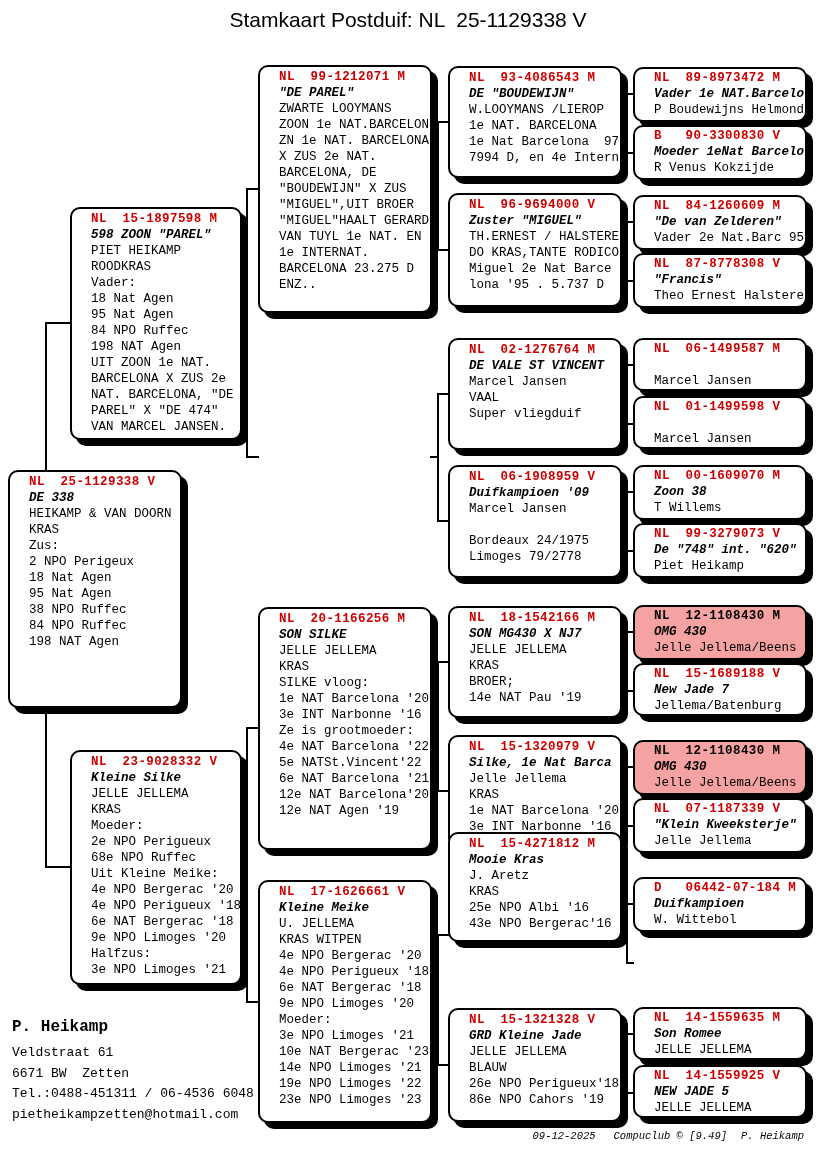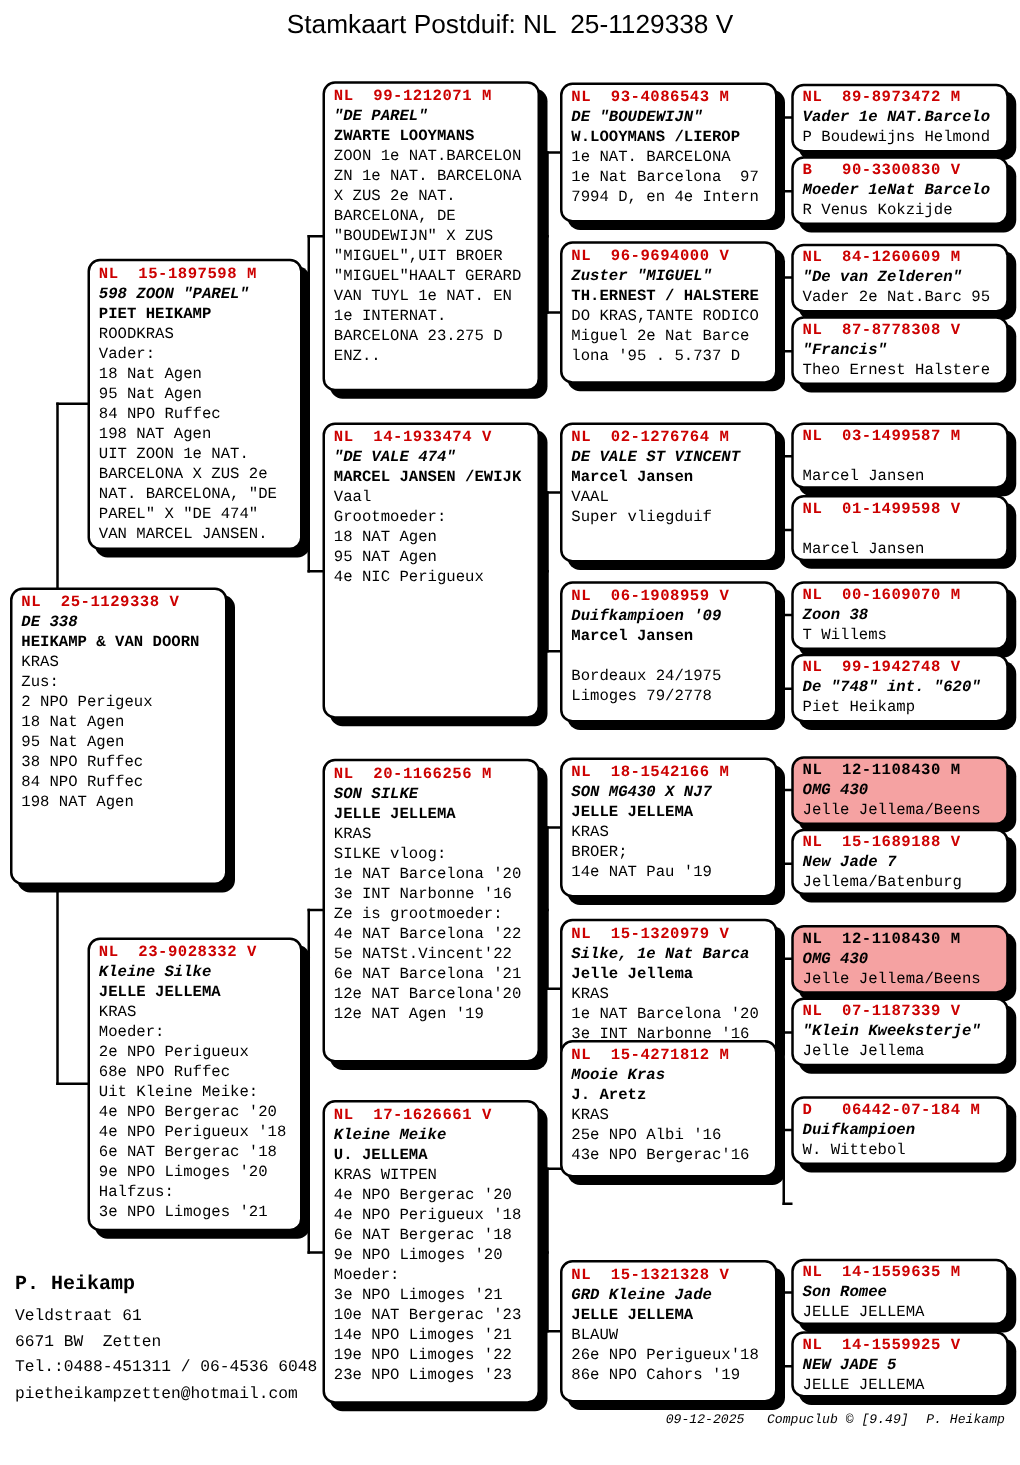--- a/index.html
+++ b/index.html
@@ -2,29 +2,29 @@
 <html><head>
 <meta charset="utf-8">
 <style>
   html,body{margin:0;padding:0;background:#fff;}
   #page{position:relative;width:816px;height:1172px;background:#fff;overflow:hidden;
         font-family:"Liberation Mono","DejaVu Sans Mono",monospace;}
   #title{position:absolute;top:8px;left:0;width:816px;text-align:center;
          font-family:"Liberation Sans","DejaVu Sans",sans-serif;
          font-size:21px;color:#000;white-space:pre;}
   .pbox{position:absolute;box-sizing:border-box;background:#fff;border:2px solid #000;
-        border-radius:10px;box-shadow:6px 6px 0 0 #000;padding:2px 6px 2px 7px;
+        border-radius:10px;box-shadow:6px 6px 0 0 #000;padding:2px 6px 2px 19px;
         z-index:2;font-size:12.5px;line-height:16px;color:#000;}
   .pbox.small{line-height:16px;padding-top:1px;}
   .pbox.pink{background:#f5a2a2;}
   .ring{font-weight:bold;color:#cc0000;white-space:pre;letter-spacing:.4px;}
   .pink .ring{color:#000;}
   .bname{font-style:italic;font-weight:bold;white-space:pre;min-height:16px;}
   .line{white-space:pre;}
-  .big .blines .line:first-child{font-weight:bold;}
+  .big .blines .line:first-child{font-weight:normal;}
   .hline,.vline{position:absolute;background:#000;z-index:1;}
   #footer-owner{position:absolute;left:12px;top:1018px;font-size:16px;font-weight:bold;}
   #footer-addr{position:absolute;left:12px;top:1043px;font-size:13px;line-height:20.5px;}
   #footer-addr div{white-space:pre;}
   #print-line{position:absolute;right:12px;top:1130px;font-size:10.5px;font-style:italic;white-space:pre;}
   #print-line span{margin-left:4px;}
 </style>
 </head>
 <body>
 
@@ -157,32 +157,20 @@
         <div class="line">BARCELONA, DE</div>
         <div class="line">"BOUDEWIJN" X ZUS</div>
         <div class="line">"MIGUEL",UIT BROER</div>
         <div class="line">"MIGUEL"HAALT GERARD</div>
         <div class="line">VAN TUYL 1e NAT. EN</div>
         <div class="line">1e INTERNAT.</div>
         <div class="line">BARCELONA 23.275 D</div>
         <div class="line">ENZ..</div>
       </div>
   </div>
-  <div class="pbox big" style="left:258px;top:338px;width:174px;height:237px">
-    <div class="ring">NL  14-1933474 V</div>
-    <div class="bname">"DE VALE 474"</div>
-    <div class="blines">
-        <div class="line">MARCEL JANSEN /EWIJK</div>
-        <div class="line">Vaal</div>
-        <div class="line">Grootmoeder:</div>
-        <div class="line">18 NAT Agen</div>
-        <div class="line">95 NAT Agen</div>
-        <div class="line">4e NIC Perigueux</div>
-      </div>
-  </div>
   <div class="pbox big" style="left:258px;top:607px;width:174px;height:243px">
     <div class="ring">NL  20-1166256 M</div>
     <div class="bname">SON SILKE</div>
     <div class="blines">
         <div class="line">JELLE JELLEMA</div>
         <div class="line">KRAS</div>
         <div class="line">SILKE vloog:</div>
         <div class="line">1e NAT Barcelona '20</div>
         <div class="line">3e INT Narbonne '16</div>
         <div class="line">Ze is grootmoeder:</div>
@@ -314,42 +302,42 @@
       </div>
   </div>
   <div class="pbox small" style="left:633px;top:253px;width:174px;height:55px">
     <div class="ring">NL  87-8778308 V</div>
     <div class="bname">"Francis"</div>
     <div class="blines">
         <div class="line">Theo Ernest Halstere</div>
       </div>
   </div>
   <div class="pbox small" style="left:633px;top:338px;width:174px;height:53px">
-    <div class="ring">NL  03-1499587 M</div>
+    <div class="ring">NL  06-1499587 M</div>
     <div class="bname"></div>
     <div class="blines">
         <div class="line">Marcel Jansen</div>
       </div>
   </div>
   <div class="pbox small" style="left:633px;top:396px;width:174px;height:53px">
     <div class="ring">NL  01-1499598 V</div>
     <div class="bname"></div>
     <div class="blines">
         <div class="line">Marcel Jansen</div>
       </div>
   </div>
   <div class="pbox small" style="left:633px;top:465px;width:174px;height:55px">
     <div class="ring">NL  00-1609070 M</div>
     <div class="bname">Zoon 38</div>
     <div class="blines">
         <div class="line">T Willems</div>
       </div>
   </div>
   <div class="pbox small" style="left:633px;top:523px;width:174px;height:55px">
-    <div class="ring">NL  99-1942748 V</div>
+    <div class="ring">NL  99-3279073 V</div>
     <div class="bname">De "748" int. "620"</div>
     <div class="blines">
         <div class="line">Piet Heikamp</div>
       </div>
   </div>
   <div class="pbox small pink" style="left:633px;top:605px;width:174px;height:55px">
     <div class="ring">NL  12-1108430 M</div>
     <div class="bname">OMG 430</div>
     <div class="blines">
         <div class="line">Jelle Jellema/Beens</div>

